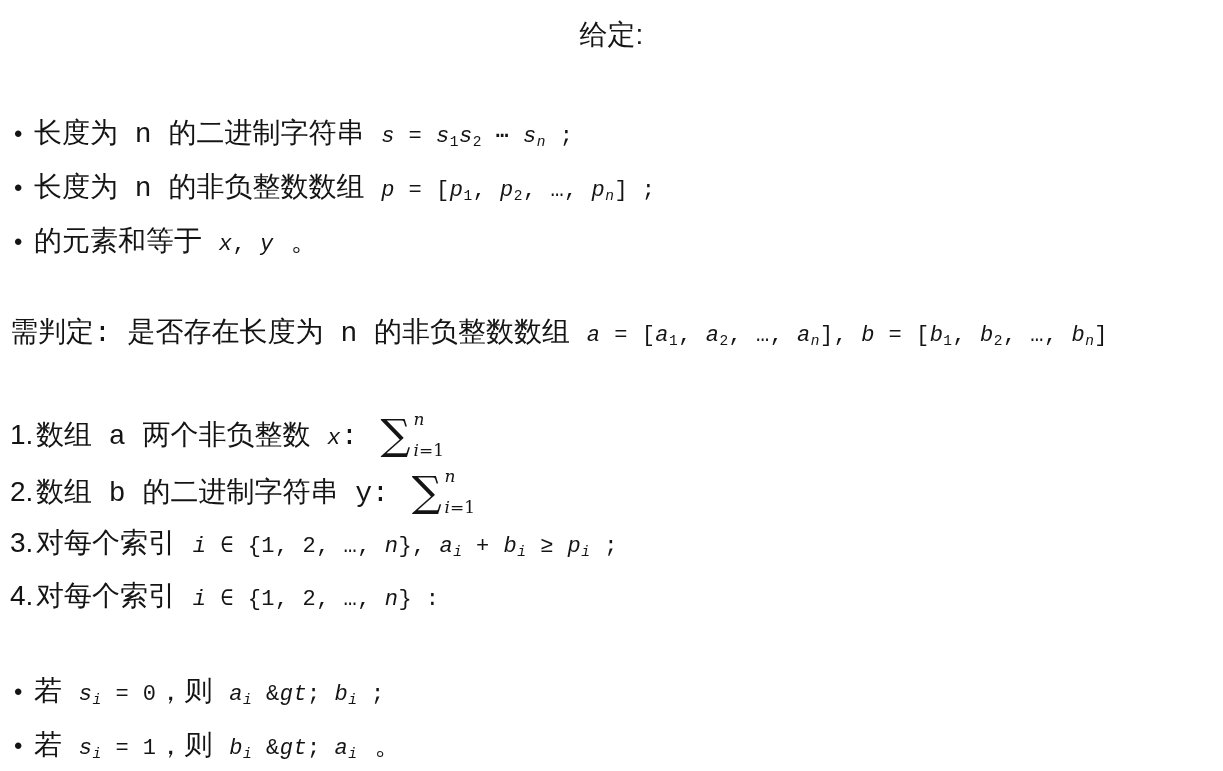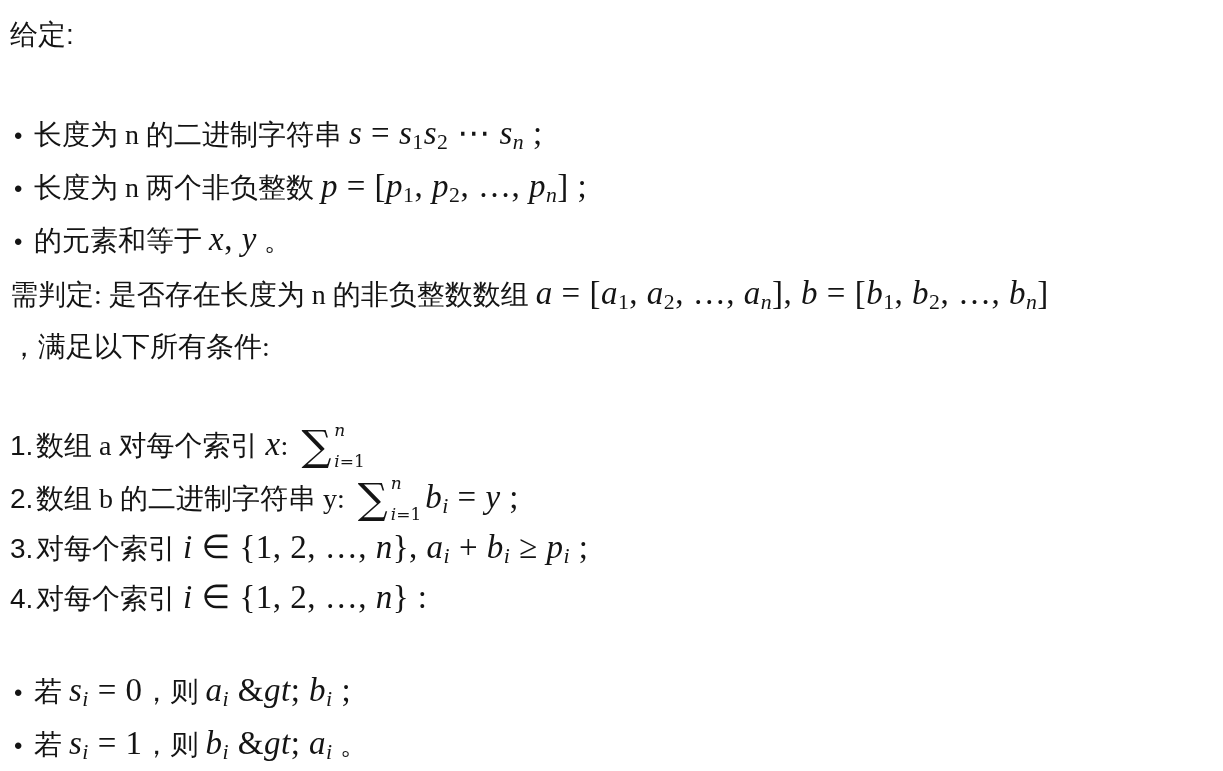--- a/index.html
+++ b/index.html
@@ -4,38 +4,38 @@
 <style>
   html,body{margin:0;padding:0;}
   body{
     width:1223px;height:771px;overflow:hidden;
     background:#ffffff;color:#141414;
     font-family:"Liberation Sans","DejaVu Sans",sans-serif;
     font-size:28px;
   }
   .doc{padding:18px 10px 0 10px;}
 
-  .cn{font-family:Liberation Serif, serif;white-space:pre-wrap;}
+  .cn{font-family:Liberation Mono, monospace;white-space:pre-wrap;}
   .m{
-    font-family:Liberation Serif, serif;
-    font-size:33px;white-space:pre-wrap;letter-spacing:0.5px;
+    font-family:Liberation Mono, monospace;
+    font-size:22px;white-space:pre-wrap;letter-spacing:0.5px;
   }
   .m i{font-style:italic;}
   .m sub{font-size:66%;line-height:0;vertical-align:-0.25em;}
 
   .line{display:flex;align-items:baseline;}
   .marker{flex:0 0 24px;width:24px;}
   .num-marker{flex-basis:26px;width:26px;}
   .bullet-marker{font-size:24px;padding-left:4px;box-sizing:border-box;}
   .content{flex:1 1 auto;white-space:nowrap;}
 
-  .intro{line-height:34px;}
+  .intro{line-height:34px;text-align:center;}
   .given-list{margin-top:56px;}
   .given-list .line{line-height:50px;}
-  .task{}
+  .task{margin-top:36px;}
   .task .line{line-height:52px;}
   .conditions{margin-top:44px;}
   .conditions .line{line-height:49px;}
   .cases{margin-top:42px;}
   .cases .line{line-height:50px;}
 
   
   .bigsum{
     display:inline-flex;align-items:center;
     position:relative;top:5px;margin:0 4px 0 6px;
@@ -59,57 +59,54 @@
 
   <div class="intro">给定:</div>
 
   <div class="given-list">
     <div class="line">
         <span class="marker bullet-marker">•</span>
         <span class="content"><span class="cn">长度为 n 的二进制字符串 </span><span class="m"><i>s</i> = <i>s</i><sub>1</sub><i>s</i><sub>2</sub> ⋯ <i>s</i><sub><i>n</i></sub> ;</span></span>
       </div>
     <div class="line">
         <span class="marker bullet-marker">•</span>
-        <span class="content"><span class="cn">长度为 n 两个非负整数 </span><span class="m"><i>p</i> = [<i>p</i><sub>1</sub>, <i>p</i><sub>2</sub>, …, <i>p</i><sub><i>n</i></sub>] ;</span></span>
+        <span class="content"><span class="cn">长度为 n 的非负整数数组 </span><span class="m"><i>p</i> = [<i>p</i><sub>1</sub>, <i>p</i><sub>2</sub>, …, <i>p</i><sub><i>n</i></sub>] ;</span></span>
       </div>
     <div class="line">
         <span class="marker bullet-marker">•</span>
         <span class="content"><span class="cn">的元素和等于 </span><span class="m"><i>x</i>, <i>y</i></span><span class="cn"> 。</span></span>
       </div>
   </div>
 
   <div class="task">
     <div class="line">
         <span class="content"><span class="cn">需判定: 是否存在长度为 n 的非负整数数组 </span><span class="m"><i>a</i> = [<i>a</i><sub>1</sub>, <i>a</i><sub>2</sub>, …, <i>a</i><sub><i>n</i></sub>], <i>b</i> = [<i>b</i><sub>1</sub>, <i>b</i><sub>2</sub>, …, <i>b</i><sub><i>n</i></sub>]</span></span>
       </div>
-    <div class="line">
-        <span class="content"><span class="cn">，满足以下所有条件:</span></span>
-      </div>
   </div>
 
   <div class="conditions">
     <div class="line">
         <span class="marker num-marker">1.</span>
-        <span class="content"><span class="cn">数组 a 对每个索引 </span><span class="m"><i>x</i></span><span class="cn">: </span><span class="bigsum">
+        <span class="content"><span class="cn">数组 a 两个非负整数 </span><span class="m"><i>x</i></span><span class="cn">: </span><span class="bigsum">
             <span class="sigma">∑</span>
             <span class="lims">
               <span><i>n</i></span>
               <span><i>i</i>=1</span>
             </span>
           </span></span>
       </div>
     <div class="line">
         <span class="marker num-marker">2.</span>
         <span class="content"><span class="cn">数组 b 的二进制字符串 y: </span><span class="bigsum">
             <span class="sigma">∑</span>
             <span class="lims">
               <span><i>n</i></span>
               <span><i>i</i>=1</span>
             </span>
-          </span><span class="m"><i>b</i><sub><i>i</i></sub> = <i>y</i> ;</span></span>
+          </span></span>
       </div>
     <div class="line">
         <span class="marker num-marker">3.</span>
         <span class="content"><span class="cn">对每个索引 </span><span class="m"><i>i</i> ∈ {1, 2, …, <i>n</i>}, <i>a</i><sub><i>i</i></sub> + <i>b</i><sub><i>i</i></sub> ≥ <i>p</i><sub><i>i</i></sub> ;</span></span>
       </div>
     <div class="line">
         <span class="marker num-marker">4.</span>
         <span class="content"><span class="cn">对每个索引 </span><span class="m"><i>i</i> ∈ {1, 2, …, <i>n</i>} :</span></span>
       </div>
   </div>

